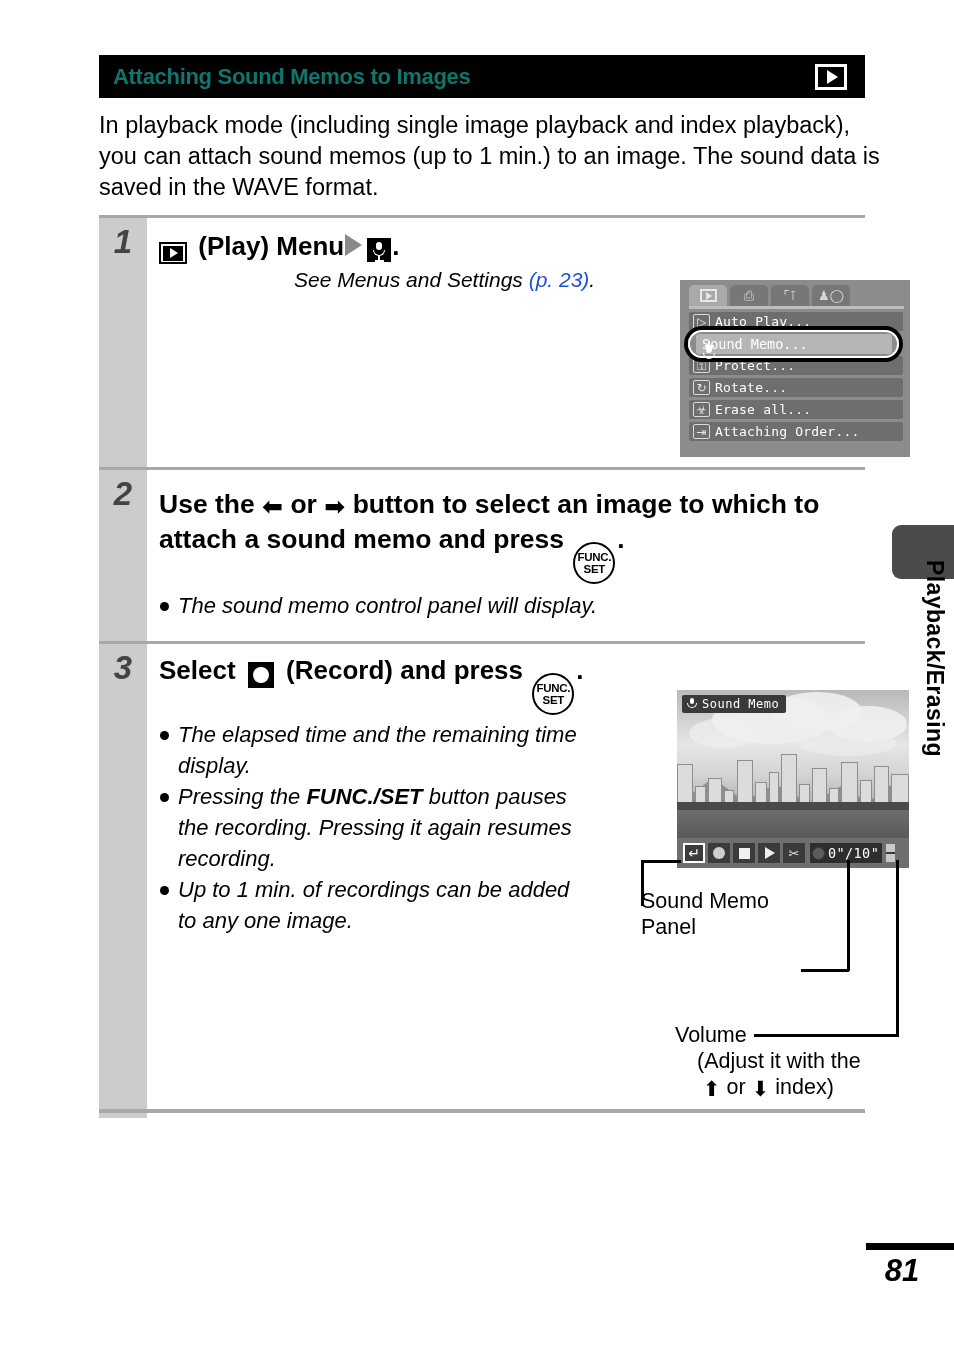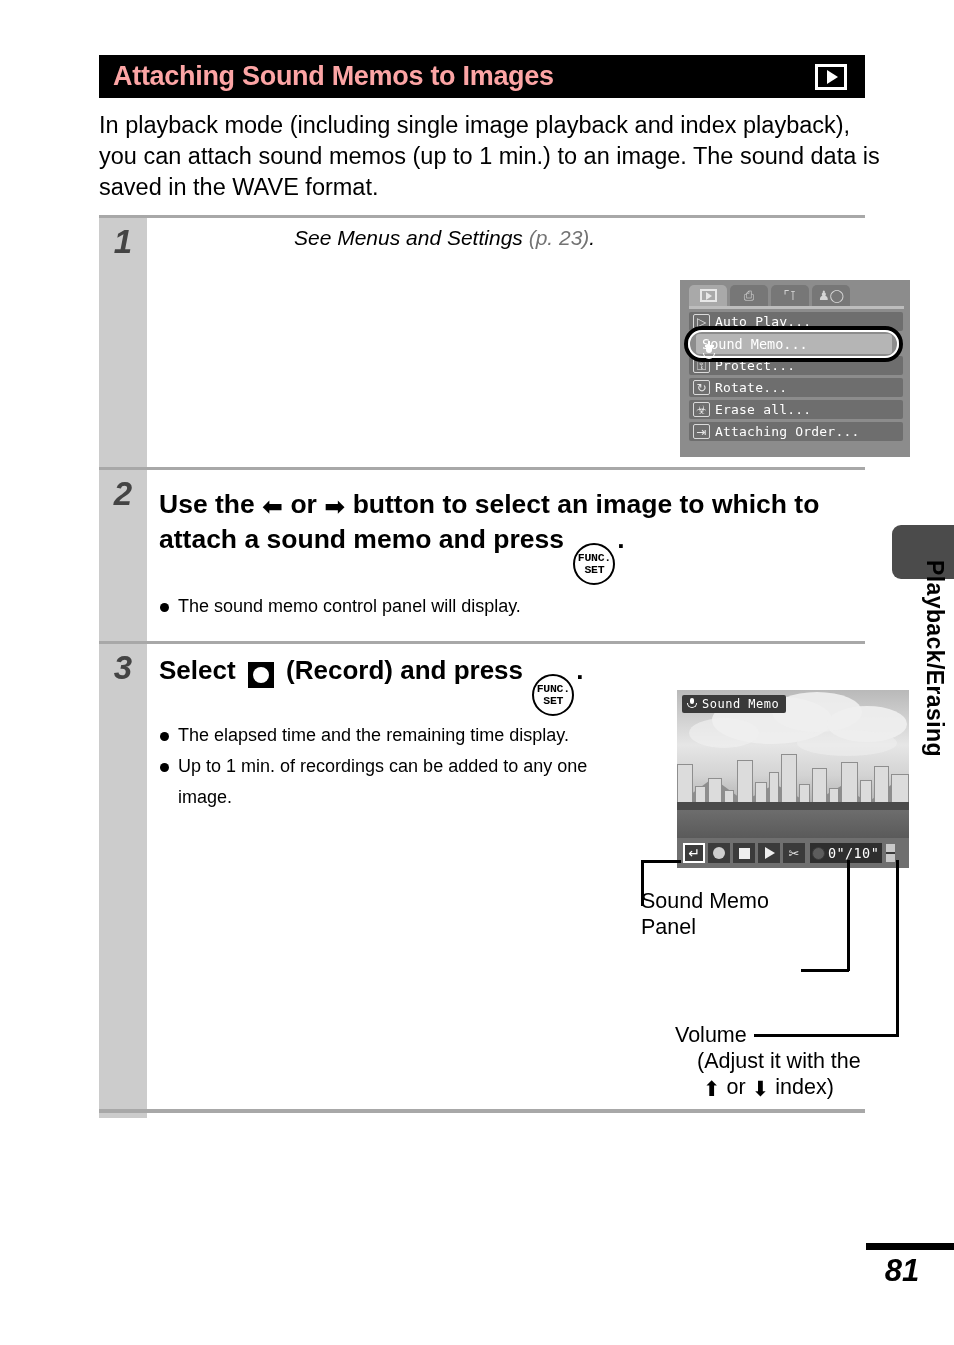--- a/index.html
+++ b/index.html
@@ -28,22 +28,22 @@
     position: absolute;
     left: 99px; top: 55px;
     width: 766px; height: 43px;
     background: #000000;
     display: flex;
     align-items: center;
     padding: 0 14px;
     box-sizing: border-box;
   }
   .title-text {
-    color: #fca5a5;
-    font-size: 27px;
+    color: #0f766e;
+    font-size: 22px;
     font-weight: bold;
     letter-spacing: -0.3px;
     flex: 1;
     white-space: nowrap;
   }
   .title-icon {
     width: 32px; height: 26px;
     border: 3px solid #ffffff;
     box-sizing: border-box;
     display: flex;
@@ -119,44 +119,45 @@
   .step-head-2 {
     font-size: 26.5px;
     font-weight: bold;
     line-height: 35px;
   }
 
   
   .bullet-list { margin: 2px 0 0 0; padding: 0; list-style: none; }
   .bullet-li {
     position: relative;
-    font-size: 18px;
+    font-size: 22px;
     line-height: 31px;
     padding-left: 19px;
     margin-bottom: 0px;
+    font-style: italic;
   }
   .bullet-li::before {
     content: "";
     position: absolute;
     left: 1px; top: 12px;
     width: 9px; height: 9px;
     background: #000;
     border-radius: 50%;
   }
   .bold { font-weight: bold; }
 
   
   .see-note {
     font-size: 21px;
     font-style: italic;
     margin-left: 135px;
     margin-top: 4px;
     white-space: nowrap;
   }
-  .blue { color: #737373; }
+  .blue { color: #1d4ed8; }
 
   
   .ico-play-box {
     display: inline-flex;
     width: 28px; height: 22px;
     border: 2.5px solid #000;
     background: #fff;
     box-sizing: border-box;
     align-items: center; justify-content: center;
     vertical-align: -3px;
@@ -255,21 +256,20 @@
     width: 42px; height: 42px;
     border: 2.2px solid #000;
     border-radius: 50%;
     box-sizing: border-box;
     flex-direction: column;
     align-items: center;
     justify-content: center;
     vertical-align: -13px;
     margin: 0 2px;
     background: #fff;
-    font-family: Liberation Mono, monospace;
   }
   .funcset-btn span {
     font-size: 11.5px;
     font-weight: bold;
     line-height: 12px;
     letter-spacing: -0.3px;
   }
 
   
   .cam-menu {
@@ -591,20 +591,31 @@
   </div>
 
   <div class="intro">In playback mode (including single image playback and index playback), you can attach sound memos (up to 1 min.) to an image. The sound data is saved in the WAVE format.</div>
 
   <div class="steps">
 
     <div class="step" style="height:249px;">
       <div class="step-num">1</div>
       <div class="step-body">
 
+        <div class="step-head" style="margin-top:7px;">
+          <span class="ico-play-box">
+              <span class="inner"></span>
+            </span>
+          <span>(Play) Menu</span><span class="ico-arrow-gray"></span><span class="ico-mic-box">
+              <span class="mic-glyph">
+                <span class="mic-stem"></span>
+                <span class="mic-base"></span>
+              </span>
+            </span><span>.</span>
+        </div>
 
         <div class="see-note">
           <span>See Menus and Settings </span><span class="blue">(p. 23)</span><span>.</span>
         </div>
 
         <div class="cam-menu">
           <div class="cam-menu-tabs">
             <div class="cmt active">
                 <span class="tab-play-ic"></span>
               </div>
@@ -688,20 +699,21 @@
           <span class="ico-rec-box"></span>
           <span>(Record) and press</span>
           <span class="funcset-btn">
             <span>FUNC.</span>
             <span>SET</span>
           </span><span>.</span>
         </div>
 
         <ul class="bullet-list" style="width:430px;margin-top:4px;">
           <li class="bullet-li">The elapsed time and the remaining time display.</li>
+          <li class="bullet-li"><span>Pressing the </span><span class="bold">FUNC./SET</span><span> button pauses the recording. Pressing it again resumes recording.</span></li>
           <li class="bullet-li">Up to 1 min. of recordings can be added to any one image.</li>
         </ul>
 
         <div class="cam-photo">
           <div class="sky"></div>
 
           <div class="cloud" style="left:35px;top:6px;width:120px;height:48px;"></div>
           <div class="cloud" style="left:95px;top:2px;width:90px;height:40px;"></div>
           <div class="cloud" style="left:150px;top:16px;width:80px;height:36px;"></div>
           <div class="cloud" style="left:12px;top:28px;width:70px;height:30px;opacity:.7;"></div>

